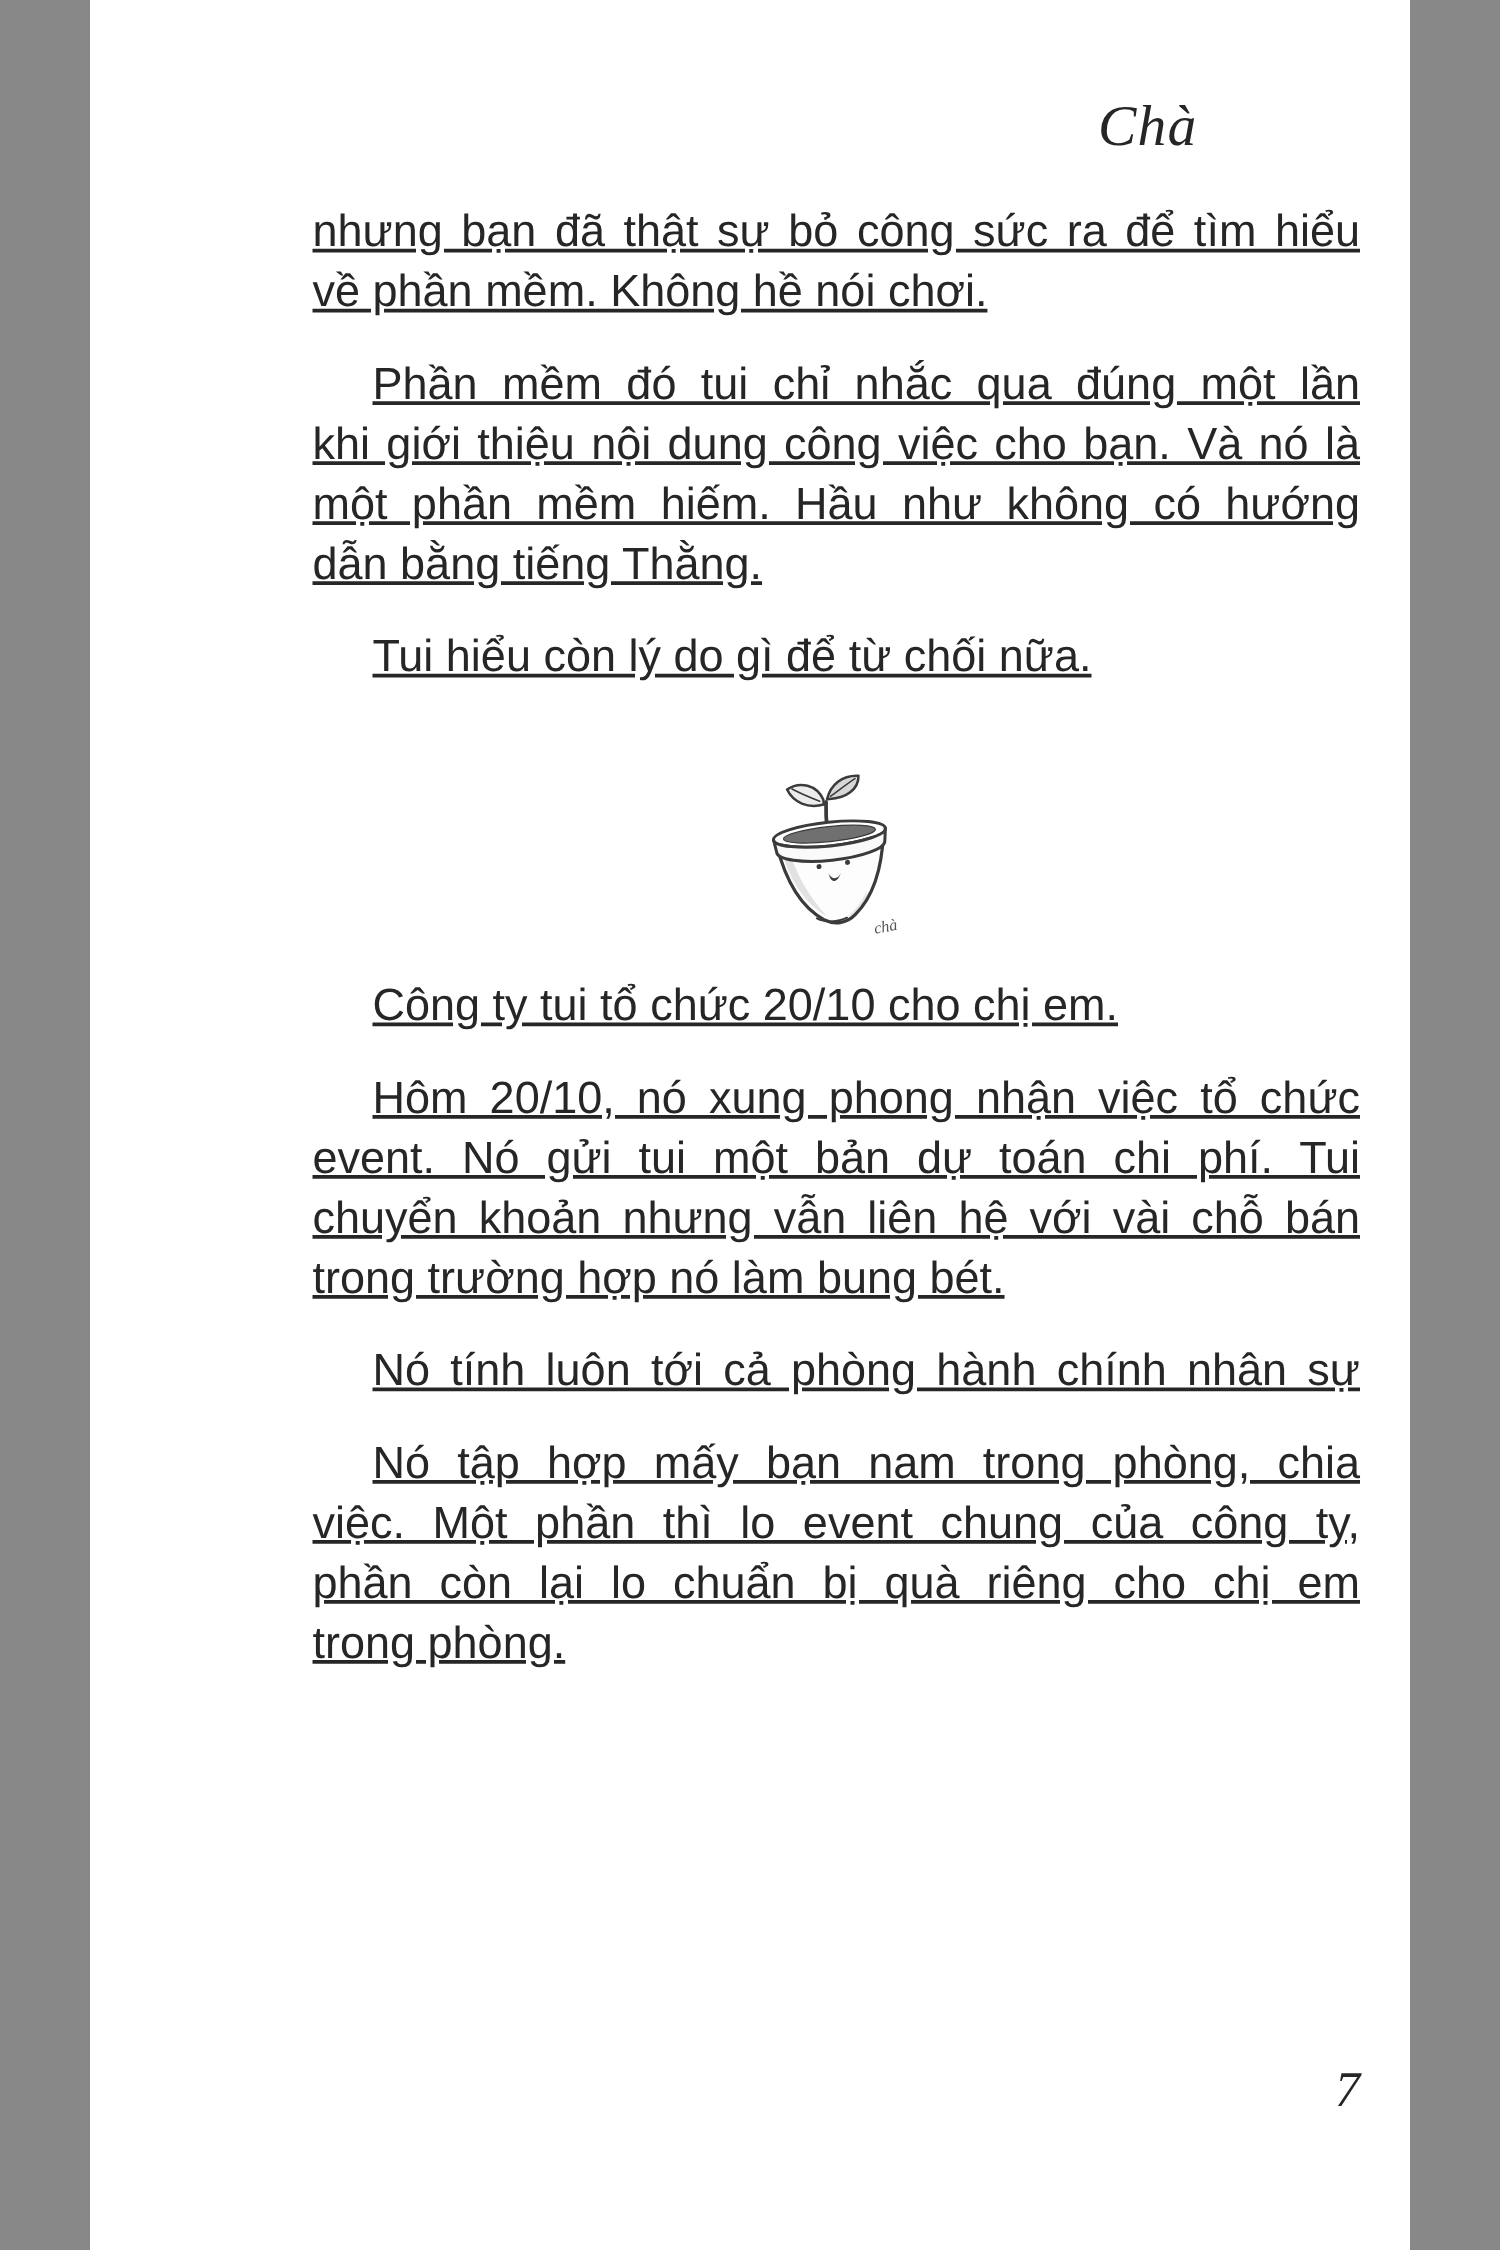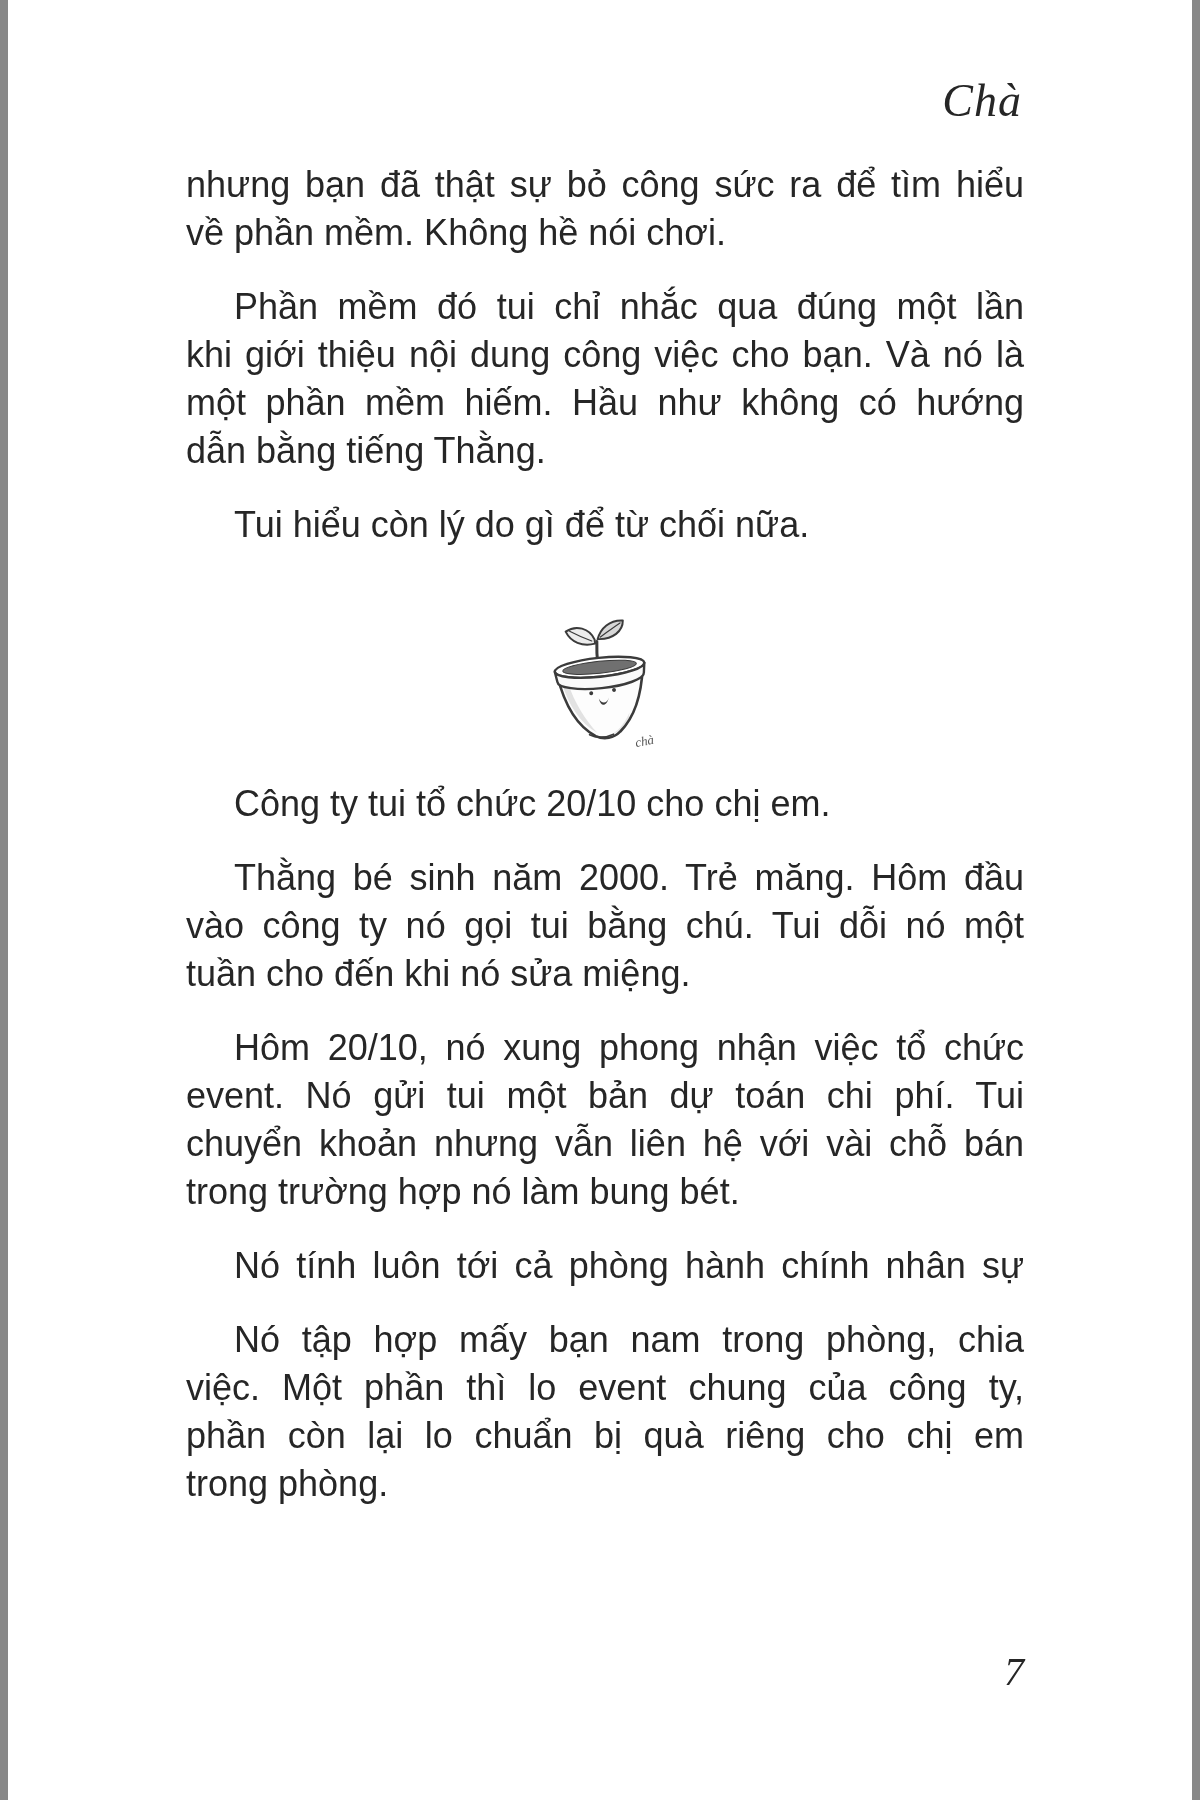--- a/index.html
+++ b/index.html
@@ -3,21 +3,21 @@
 <meta charset="utf-8">
 <style>
   :root{
     --ink:#262626;
     --paper:#ffffff;
     --sketch:#3b3b3b;
   }
   html,body{margin:0;padding:0;background:#888;}
   .page{
     position:relative;
-    width:1184px;height:1800px;
+    width:1056px;height:1800px;
     background:var(--paper);
     overflow:hidden;
     font-family:"Liberation Sans","DejaVu Sans",sans-serif;
     color:var(--ink);
     margin:0 auto;
   }
   .running-header{
     position:absolute;
     top:74px;right:170px;
     font-family:"Liberation Serif","DejaVu Serif",serif;
@@ -26,21 +26,21 @@
     letter-spacing:1px;
     color:var(--ink);
   }
   .text-column{
     position:absolute;
     left:178px;top:161px;
     width:838px;
     font-size:36px;
     line-height:48px;
   }
-  p.para{margin:0 0 26px 0;padding:0;}
+  p.para{margin:0 0 26px 0;padding:0;text-decoration:underline;}
   .line{
     display:block;
     text-align:justify;
     text-align-last:justify;
   }
   .line.last{text-align-last:left;}
   .line.indent{text-indent:48px;}
   .illus-block{
     height:175px;
     margin:46px 0 10px 0;
@@ -109,25 +109,20 @@
 
         <path d="M18 72 A45 9.5 0 0 0 108 72 L106.5 82 A43.5 11 0 0 1 19.5 82 Z" fill="#fafafa" stroke="#3b3b3b" stroke-width="2.4" stroke-linejoin="round"></path>
       </g>
       <text x="96" y="152" font-size="13" font-style="italic" fill="#555555" font-family="Liberation Serif, DejaVu Serif, serif" transform="rotate(-10 96 152)">chà</text>
     </svg>
   </div>
       <p class="para">
         <span class="line last indent">Công ty tui tổ chức 20/10 cho chị em.</span>
       </p>
       <p class="para">
-        <span class="line indent">Thằng bé sinh năm 2000. Trẻ măng. Hôm đầu</span>
-        <span class="line">vào công ty nó gọi tui bằng chú. Tui dỗi nó một</span>
-        <span class="line last">tuần cho đến khi nó sửa miệng.</span>
-      </p>
-      <p class="para">
         <span class="line indent">Hôm 20/10, nó xung phong nhận việc tổ chức</span>
         <span class="line">event. Nó gửi tui một bản dự toán chi phí. Tui</span>
         <span class="line">chuyển khoản nhưng vẫn liên hệ với vài chỗ bán</span>
         <span class="line last">trong trường hợp nó làm bung bét.</span>
       </p>
       <p class="para">
         <span class="line indent">Nó tính luôn tới cả phòng hành chính nhân sự</span>
       </p>
       <p class="para">
         <span class="line indent">Nó tập hợp mấy bạn nam trong phòng, chia</span>

